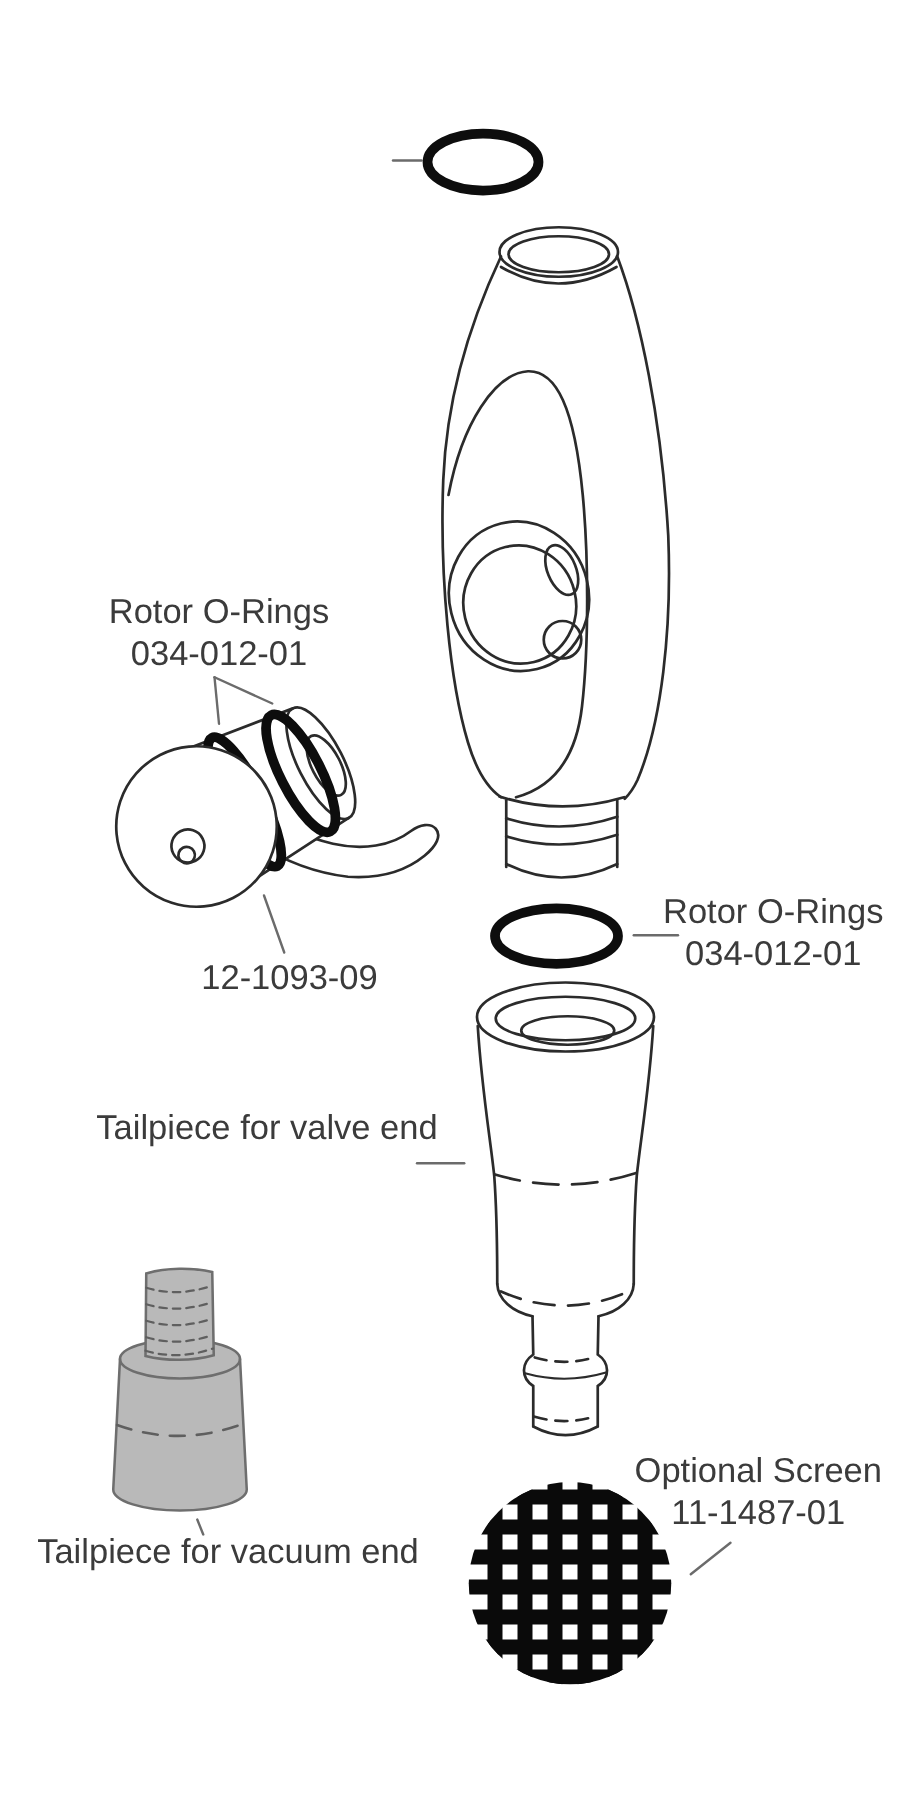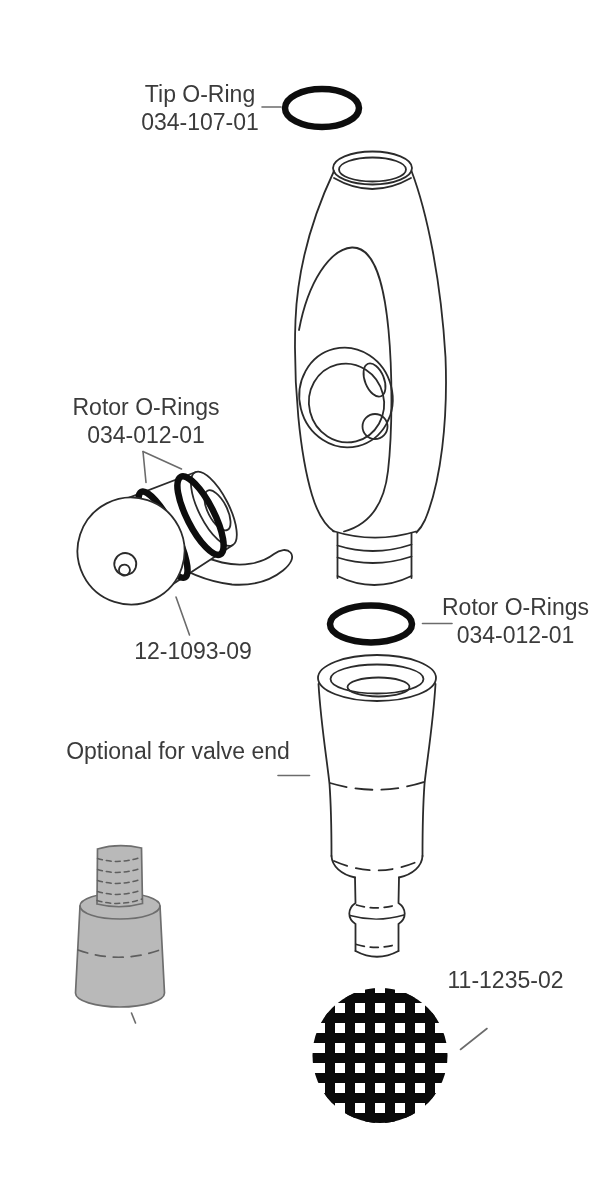--- a/index.html
+++ b/index.html
@@ -121,43 +121,41 @@
       <rect x="310" y="993" width="140" height="10"></rect>
       <rect x="310" y="1013" width="140" height="10"></rect>
       <rect x="310" y="1033" width="140" height="10"></rect>
       <rect x="310" y="1053" width="140" height="10"></rect>
       <rect x="310" y="1073" width="140" height="10"></rect>
       <rect x="310" y="1093" width="140" height="10"></rect>
       <rect x="310" y="1113" width="140" height="10"></rect>
     </g>
   </svg>
 
-  <div class="label" style="left:110px;top:80px;width:180px;">
-    <span>Tip O-Ring</span>
-    <span>034-107-01</span>
-  </div>
 
   <div class="label" style="left:56px;top:393px;width:180px;">
     <span>Rotor O-Rings</span>
     <span>034-012-01</span>
   </div>
 
   <div class="label" style="left:103px;top:637px;width:180px;">
     <span>12-1093-09</span>
   </div>
 
   <div class="label" style="left:428px;top:593px;width:175px;">
     <span>Rotor O-Rings</span>
     <span>034-012-01</span>
   </div>
 
   <div class="label" style="left:43px;top:737px;width:270px;">
-    <span>Optional for valve end</span>
+    <span>Tailpiece for valve end</span>
   </div>
 
   <div class="label" style="left:8px;top:1020px;width:288px;">
+    <span>Tailpiece for vacuum end</span>
   </div>
 
   <div class="label" style="left:413px;top:966px;width:185px;">
-    <span>11-1235-02</span>
+    <span>Optional Screen</span>
+    <span>11-1487-01</span>
   </div>
 
 </div>
 
 </body></html>

